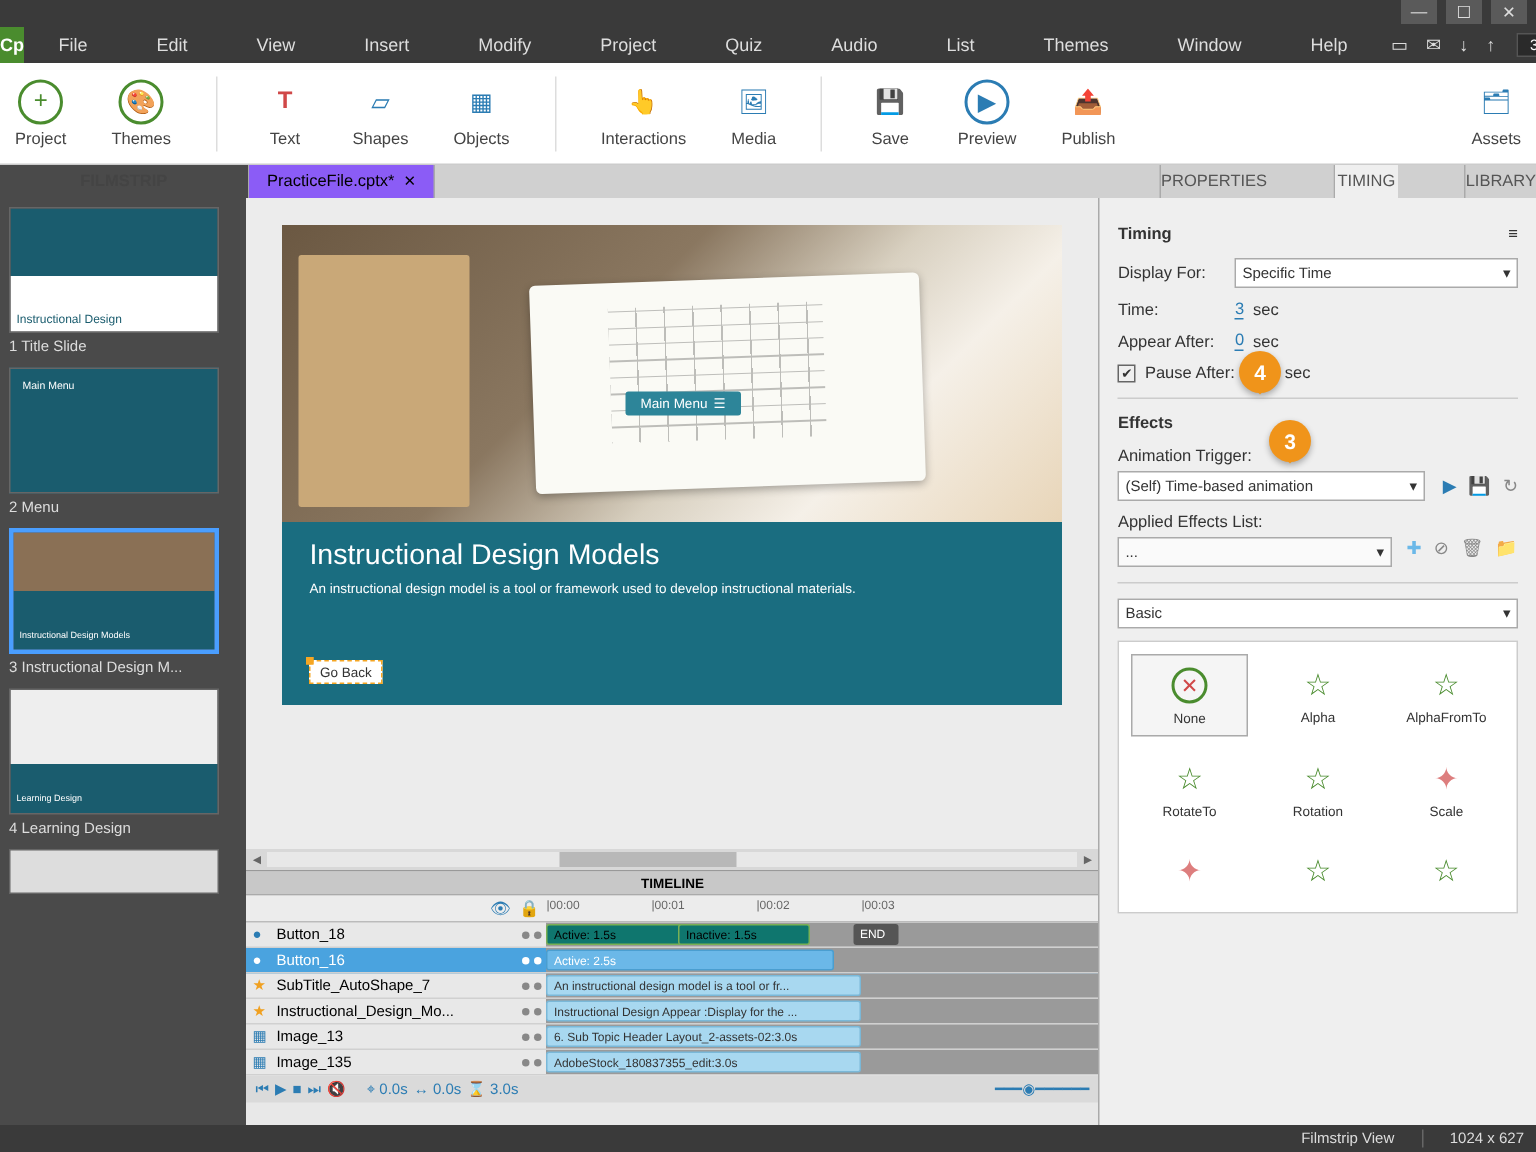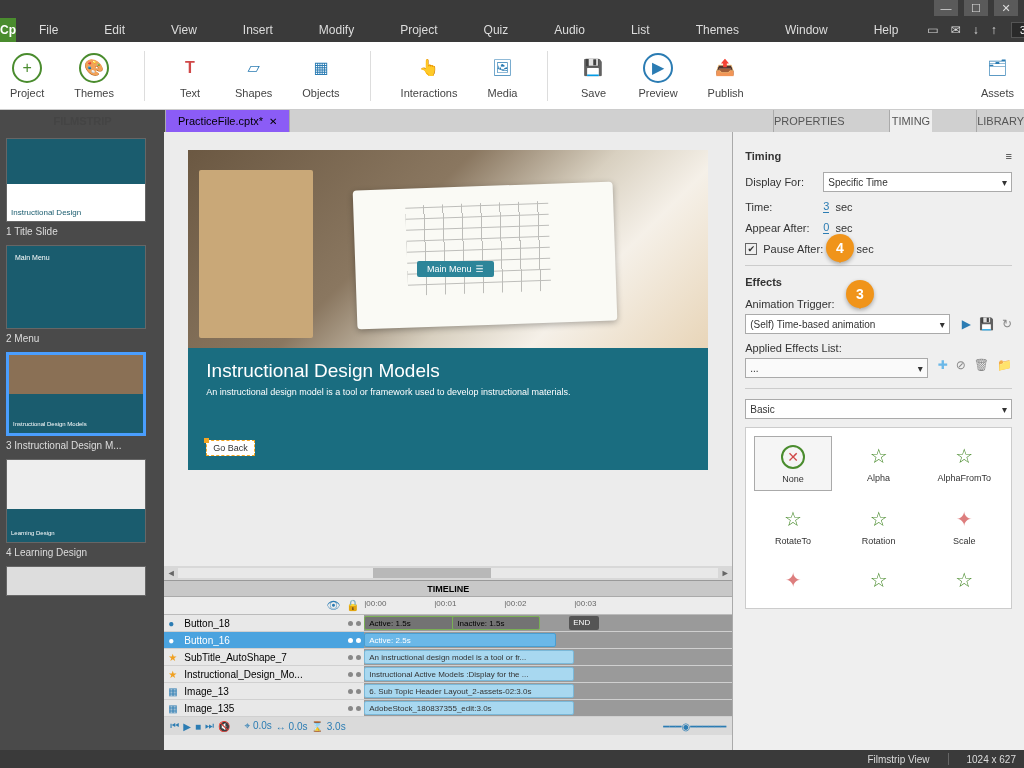--- a/index.html
+++ b/index.html
@@ -79,21 +79,21 @@
     .ruler-tick { position: absolute; top: 2px; }
     .tl-rows { max-height: 102px; overflow-y: auto; }
     .tl-row { height: 17px; display: flex; align-items: center; border-bottom: 1px solid #d0d0d0; font-size: 10px; }
     .tl-row.selected { background: #4aa3df; color: #fff; }
     .tl-label { width: 200px; display: flex; align-items: center; gap: 4px; padding-left: 4px; }
     .tl-icon { width: 12px; font-size: 10px; }
     .tl-dots { display: flex; gap: 3px; margin-left: auto; padding-right: 3px; }
     .tl-dot { width: 5px; height: 5px; border-radius: 50%; background: #888; }
     .tl-track { flex: 1; position: relative; height: 100%; background: #9a9a9a; }
     .tl-bar { position: absolute; height: 14px; top: 1px; font-size: 8px; line-height: 14px; padding: 0 4px; overflow: hidden; white-space: nowrap; border-radius: 2px; }
-    .tl-bar.green { background: #737373; border: 1px solid #7ab055; }
+    .tl-bar.green { background: #0f766e; border: 1px solid #7ab055; }
     .tl-bar.blue { background: #6bb8e8; border: 1px solid #4a9ed0; }
     .tl-bar.end { background: #555; color: #fff; }
     .tl-bar.ltblue { background: #a8d8f0; border: 1px solid #7ab8d8; color: #333; }
     .tl-controls { height: 18px; background: #dadada; display: flex; align-items: center; gap: 4px; padding: 0 6px; font-size: 10px; color: #2b7cb3; }
 
     
     .props { width: 295px; background: #efefef; border-left: 1px solid #aaa; display: flex; flex-direction: column; }
     .props-tab { flex: 1; display: flex; align-items: center; justify-content: center; background: #d0d0d0; border-left: 1px solid #aaa; color: #555; margin-left: 44px; }
     .props-tab.active { background: #efefef; }
     .props-body { flex: 1; padding: 10px 12px; font-size: 11px; color: #333; overflow-y: auto; position: relative; }
@@ -345,21 +345,21 @@
         <div class="tl-row">
           <div class="tl-label">
               <span class="tl-icon" style="color:#f0a020">★</span>
               <span>Instructional_Design_Mo...</span>
               <div class="tl-dots">
                 <div class="tl-dot"></div>
                 <div class="tl-dot"></div>
               </div>
             </div>
           <div class="tl-track">
-              <div class="tl-bar ltblue" style="left:0;width:210px">Instructional Active Models :Display for the ...</div>
+              <div class="tl-bar ltblue" style="left:0;width:210px">Instructional Design Appear :Display for the ...</div>
             </div>
         </div>
         <div class="tl-row">
           <div class="tl-label">
               <span class="tl-icon" style="color:#2b7cb3">▦</span>
               <span>Image_13</span>
               <div class="tl-dots">
                 <div class="tl-dot"></div>
                 <div class="tl-dot"></div>
               </div>

